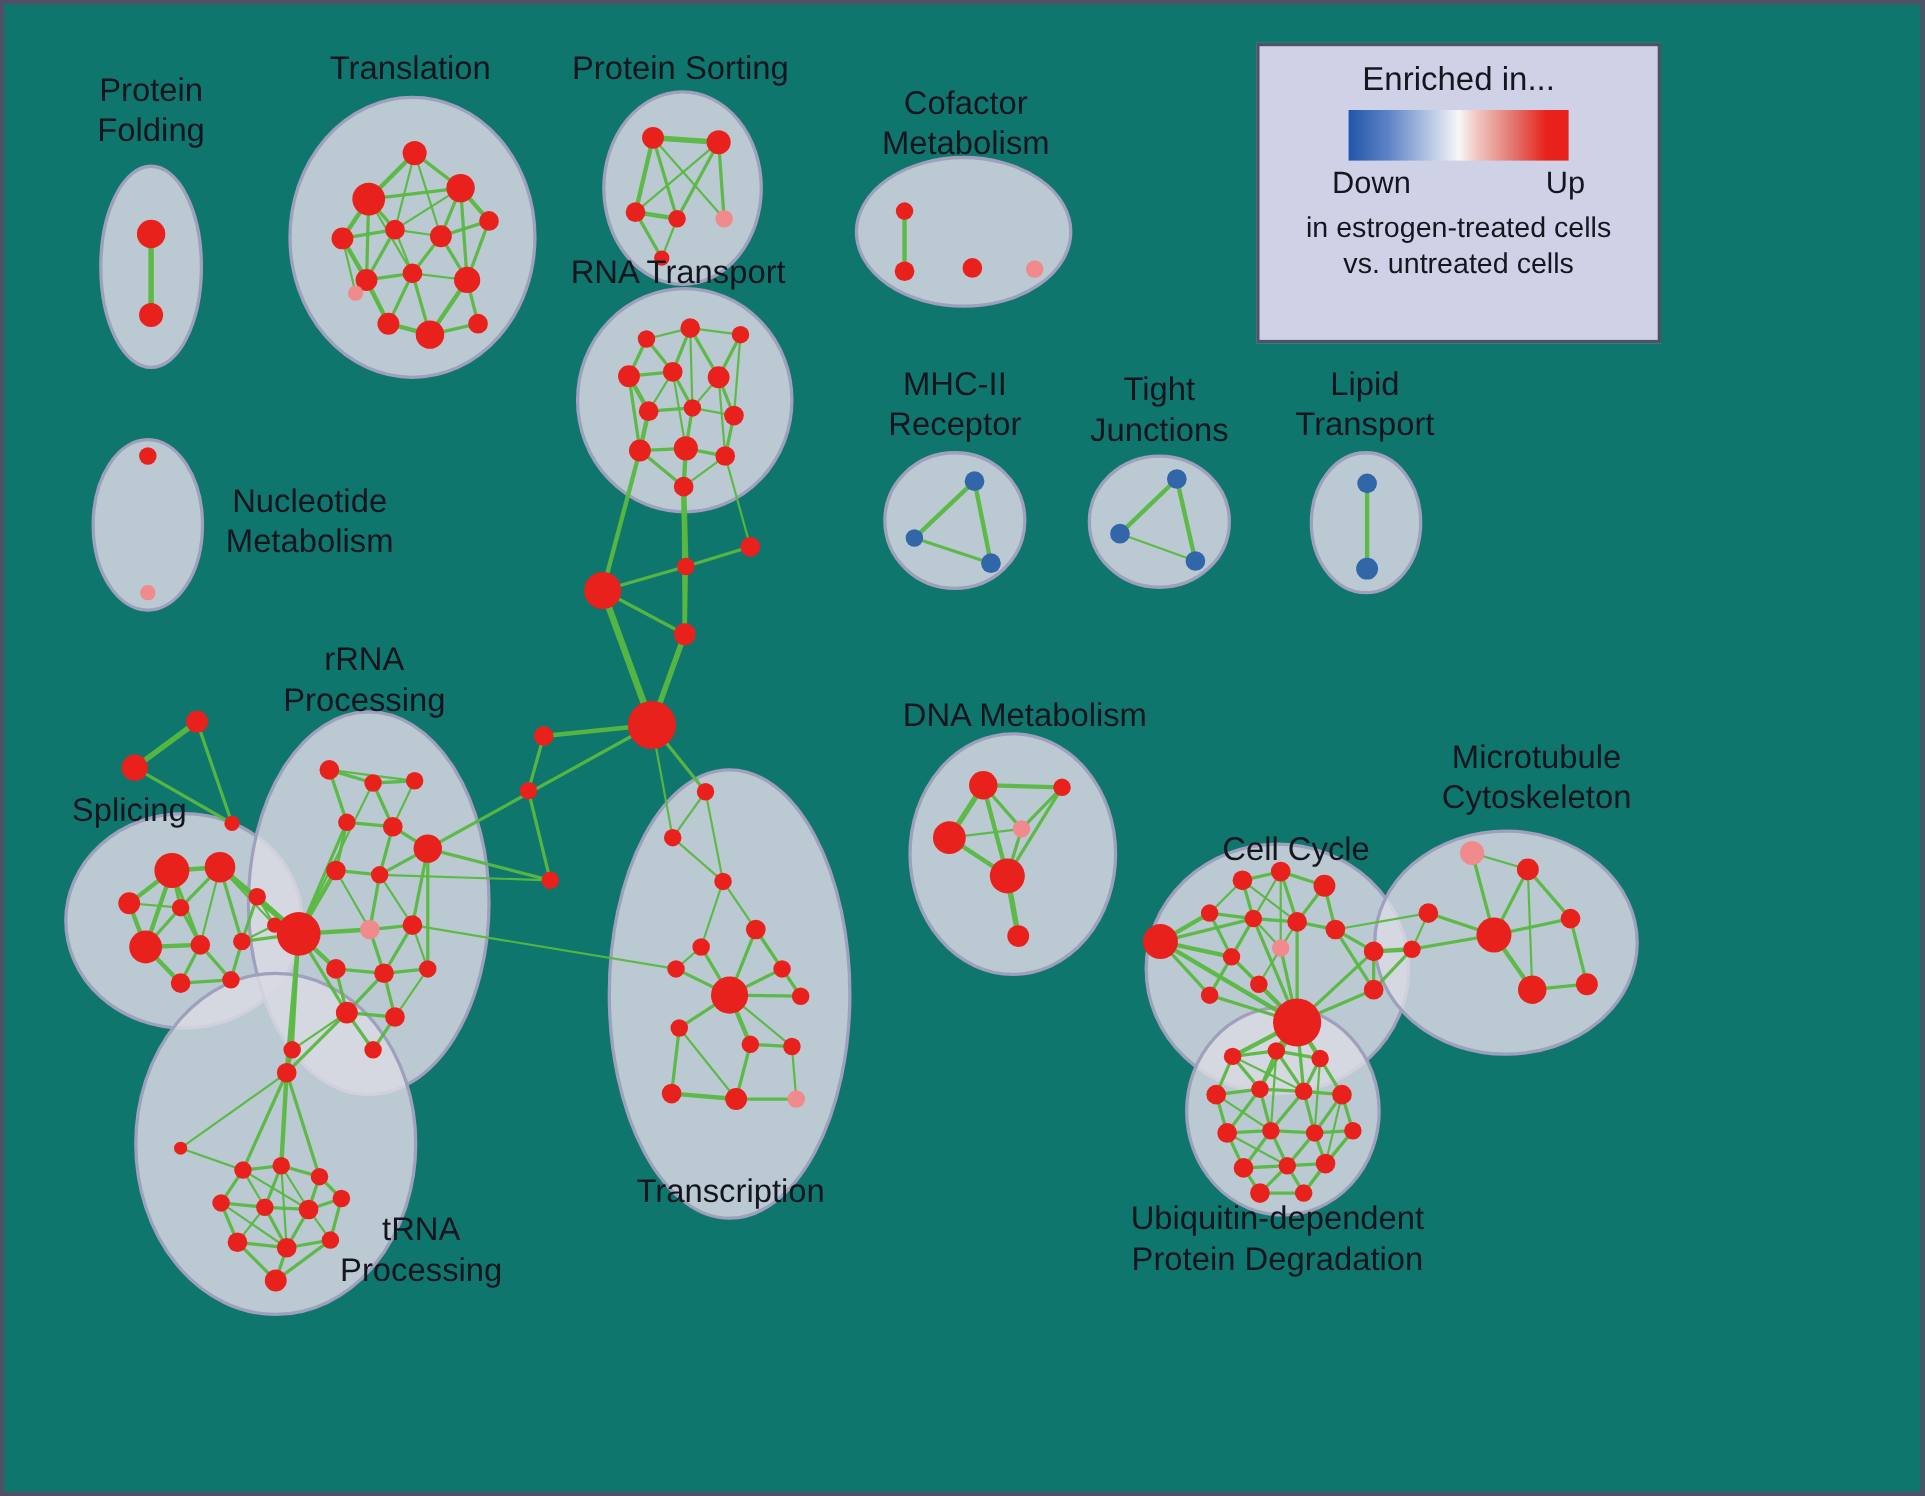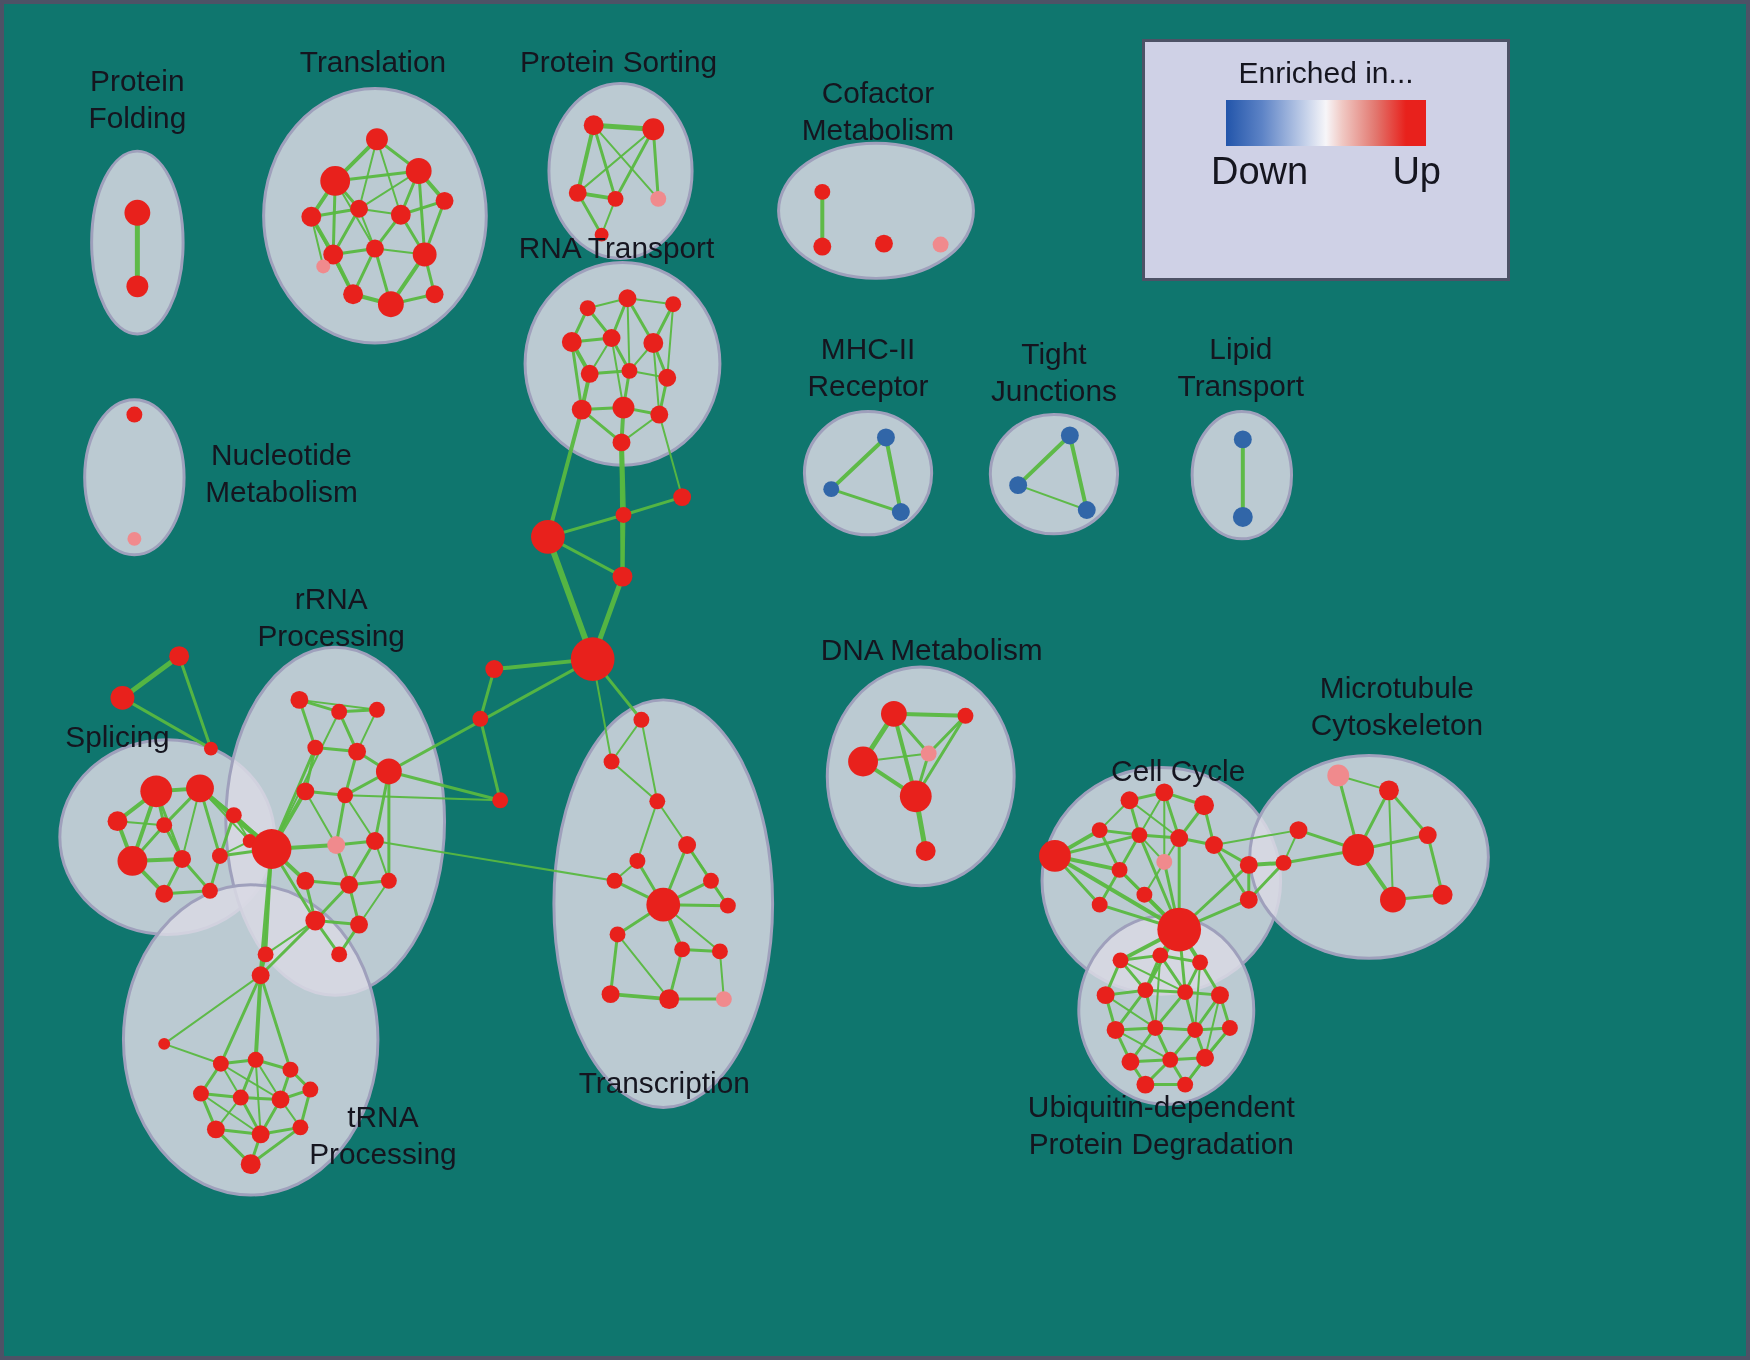--- a/index.html
+++ b/index.html
@@ -11,30 +11,30 @@
     box-sizing:border-box;
     overflow:hidden;
     font-family:"Liberation Sans",sans-serif;
   }
   svg.network{position:absolute;left:0;top:0;width:100%;height:100%;}
   .cluster{fill:#d9d9e4;fill-opacity:.85;stroke:#9fa0bc;stroke-width:3;}
   .edge{stroke:#58b840;stroke-linecap:round;opacity:.95;fill:none;}
   .node{stroke:none;}
   .cluster-label{font-family:"Liberation Sans",sans-serif;font-size:30px;fill:#15151f;}
   .legend{
-    position:absolute;left:1138px;top:35px;width:368px;height:242px;
+    position:absolute;left:1138px;top:35px;width:368px;height:273px;
     background:#cfd1e6;border:3px solid #4d5266;box-sizing:border-box;
     z-index:5;text-align:center;color:#15151f;
   }
   .legend-title{font-size:30px;margin-top:14px;}
   .legend-gradient{
     width:200px;height:46px;margin:10px auto 4px auto;
     background:linear-gradient(90deg,#2255aa 0%,#5d83c6 18%,#c6d2ea 40%,#f7f6f9 50%,#f0c9c4 58%,#e2766e 75%,#e8211c 90%,#e8211c 100%);
   }
-  .legend-ends{width:230px;margin:0 auto;display:flex;justify-content:space-between;font-size:38px;}
+  .legend-ends{width:230px;margin:0 auto;display:flex;justify-content:space-between;font-size:28px;}
   .legend-caption{font-size:26px;line-height:33px;margin-top:8px;}
 </style>
 </head>
 <body>
 
 <div class="figure">
 
   <svg class="network" id="network-svg" viewBox="0 0 1750 1360">
       <ellipse cx="133" cy="240" rx="46" ry="92" class="cluster"></ellipse>
       <ellipse cx="372" cy="213" rx="112" ry="128" class="cluster"></ellipse>
@@ -566,15 +566,19 @@
       <text x="1163" y="1120" text-anchor="middle" class="cluster-label"><tspan x="1163" dy="0">Ubiquitin-dependent</tspan><tspan x="1163" dy="37">Protein Degradation</tspan></text>
     </svg>
 
   <div class="legend">
     <div class="legend-title">Enriched in...</div>
     <div class="legend-gradient"></div>
     <div class="legend-ends">
       <span>Down</span>
       <span>Up</span>
     </div>
+    <div class="legend-caption">
+      <div>in estrogen-treated cells</div>
+      <div>vs. untreated cells</div>
+    </div>
   </div>
 
 </div>
 
 </body></html>

